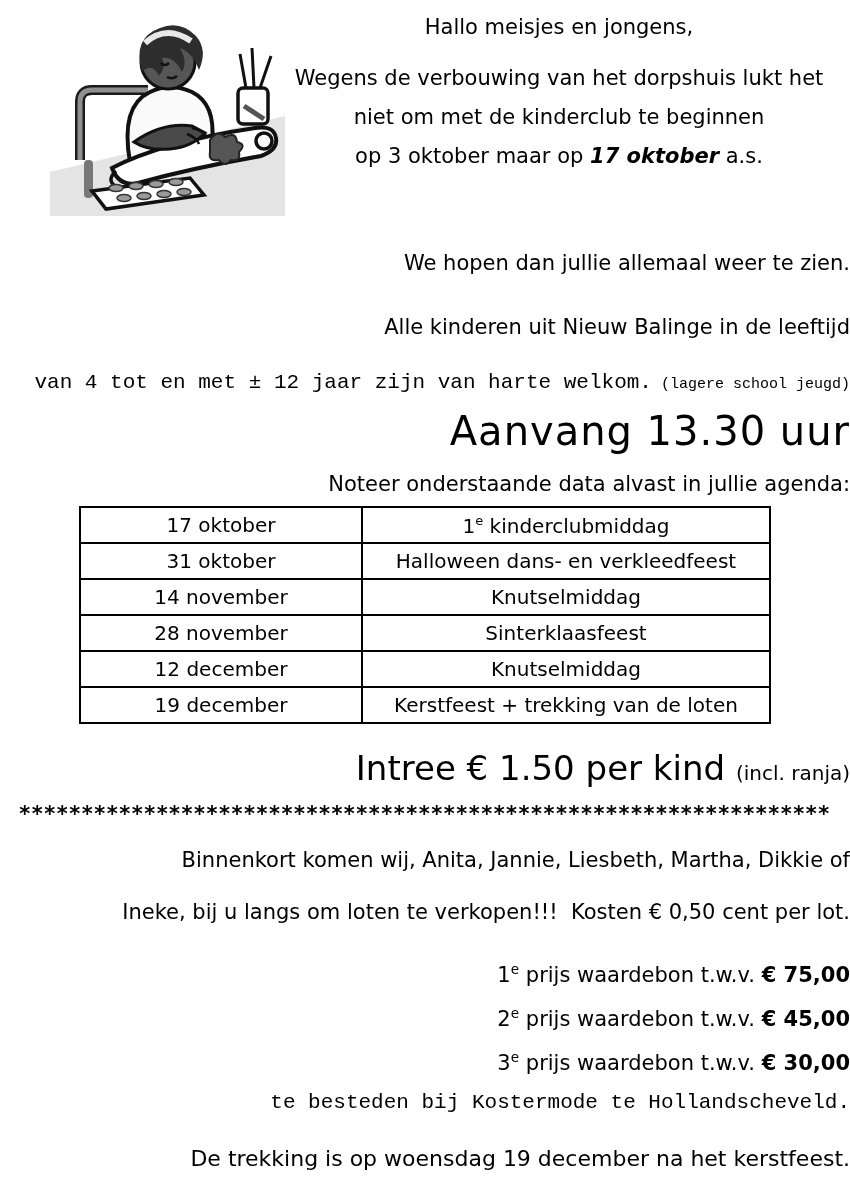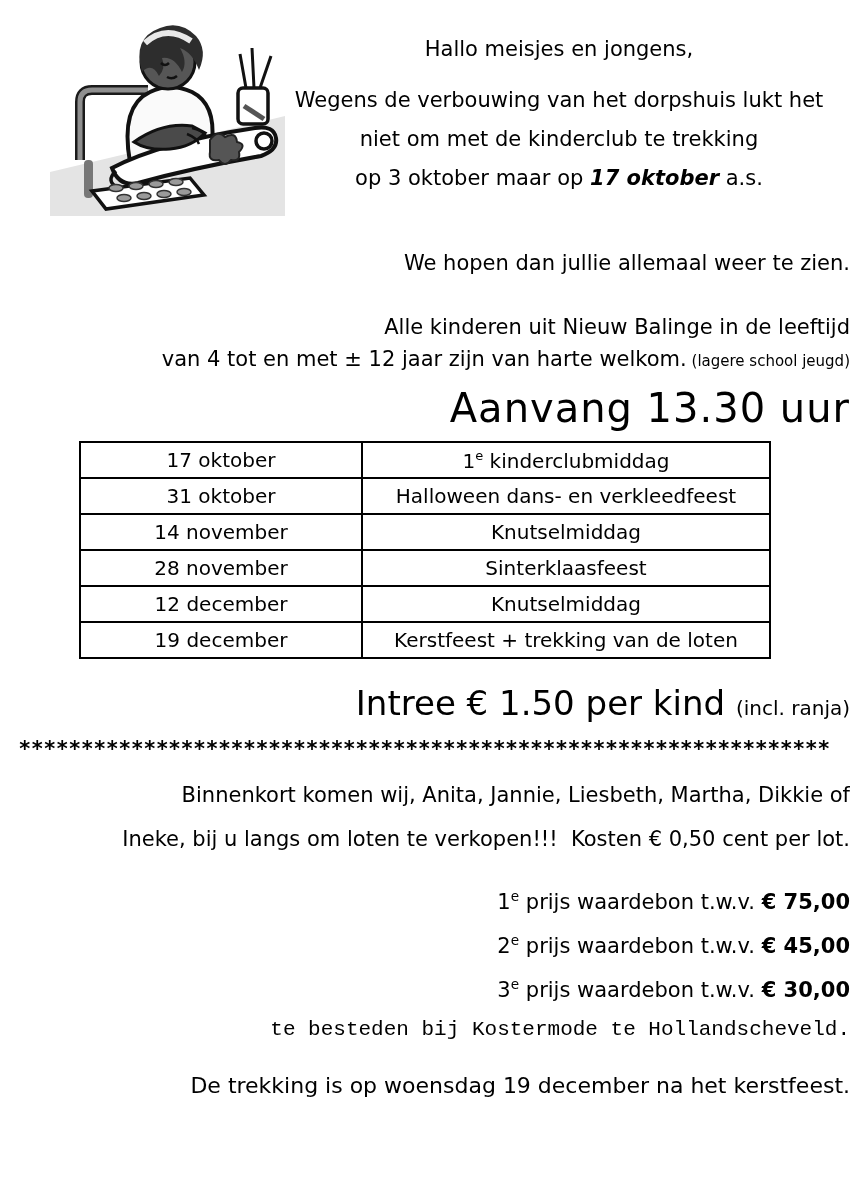--- a/index.html
+++ b/index.html
@@ -25,32 +25,32 @@
     position: relative;
     height: 225px;
   }
   .clipart {
     position: absolute;
     left: 42px;
     top: 10px;
   }
   .intro-text {
     margin-left: 268px;
-    padding-top: 30px;
+    padding-top: 8px;
     text-align: center;
     font-size: 21px;
     line-height: 39px;
   }
   .greeting { margin-bottom: 12px; }
   .emph-date { font-weight: bold; font-style: italic; }
 
   
   .hope      { margin-top: 26px; font-size: 21px; }
   .welcome1  { margin-top: 40px; font-size: 21px; }
-  .welcome2  { margin-top: 8px; font-size: 21px; }
+  .welcome2  { margin-top: 32px; font-size: 21px; font-family: Liberation Mono, monospace; }
   .welcome-note { font-size: 15px; }
   .start-time { margin-top: 14px; font-size: 40px; letter-spacing: 1px; }
   .agenda-intro { margin-top: 18px; font-size: 21px; }
 
   
   table.schedule {
     margin: 10px auto 0 auto;
     border-collapse: collapse;
     width: 692px;
     table-layout: fixed;
@@ -73,21 +73,21 @@
     margin-top: 14px;
     font-size: 21px;
     letter-spacing: 1.5px;
     white-space: nowrap;
     overflow: hidden;
     text-align: center;
     font-weight: bold;
   }
 
   
-  .lottery-line { margin-top: 4px; font-size: 21px; line-height: 40px; }
+  .lottery-line { margin-top: 12px; font-size: 21px; line-height: 40px; }
   .lottery-par  { margin-top: 14px; }
   .keep-spaces  { white-space: pre-wrap; }
   .prizes { margin-top: 18px; }
   .prize-line { font-size: 21px; line-height: 38px; }
   .prize-amount { font-weight: bold; }
   .spend-line { margin-top: 2px; font-size: 21px; line-height: 38px; font-family: Liberation Mono, monospace; }
   .more-line  { font-size: 21px; line-height: 38px; }
   .draw-line  { margin-top: 18px; font-size: 22px; line-height: 38px; }
 </style>
 </head>
@@ -136,29 +136,30 @@
       <ellipse cx="134" cy="172" rx="7" ry="3.5" fill="#9a9a9a" stroke="#333333" stroke-width="1.5"></ellipse>
       <ellipse cx="82" cy="188" rx="7" ry="3.5" fill="#9a9a9a" stroke="#333333" stroke-width="1.5"></ellipse>
       <ellipse cx="102" cy="186" rx="7" ry="3.5" fill="#9a9a9a" stroke="#333333" stroke-width="1.5"></ellipse>
       <ellipse cx="122" cy="184" rx="7" ry="3.5" fill="#9a9a9a" stroke="#333333" stroke-width="1.5"></ellipse>
       <ellipse cx="142" cy="182" rx="7" ry="3.5" fill="#9a9a9a" stroke="#333333" stroke-width="1.5"></ellipse>
     </svg>
 
     <div class="intro-text">
       <div class="greeting">Hallo meisjes en jongens,</div>
       <div>Wegens de verbouwing van het dorpshuis lukt het</div>
-      <div>niet om met de kinderclub te trekking</div>
+      <div>niet om met de kinderclub te beginnen</div>
       <div><span>op 3 oktober maar op </span><span class="emph-date">17 oktober</span><span> a.s.</span></div>
     </div>
   </div>
 
   <div class="center hope">We hopen dan jullie allemaal weer te zien.</div>
   <div class="center welcome1">Alle kinderen uit Nieuw Balinge in de leeftijd</div>
   <div class="center welcome2"><span>van 4 tot en met ± 12 jaar zijn van harte welkom.</span><span class="welcome-note"> (lagere school jeugd)</span></div>
   <div class="center start-time">Aanvang 13.30 uur</div>
+  <div class="center agenda-intro">Noteer onderstaande data alvast in jullie agenda:</div>
 
   <table class="schedule">
     <tbody>
       <tr>
         <td class="col-date">17 oktober</td>
         <td>1<sup>e</sup> kinderclubmiddag</td>
       </tr>
       <tr>
         <td class="col-date">31 oktober</td>
         <td>Halloween dans- en verkleedfeest</td>

